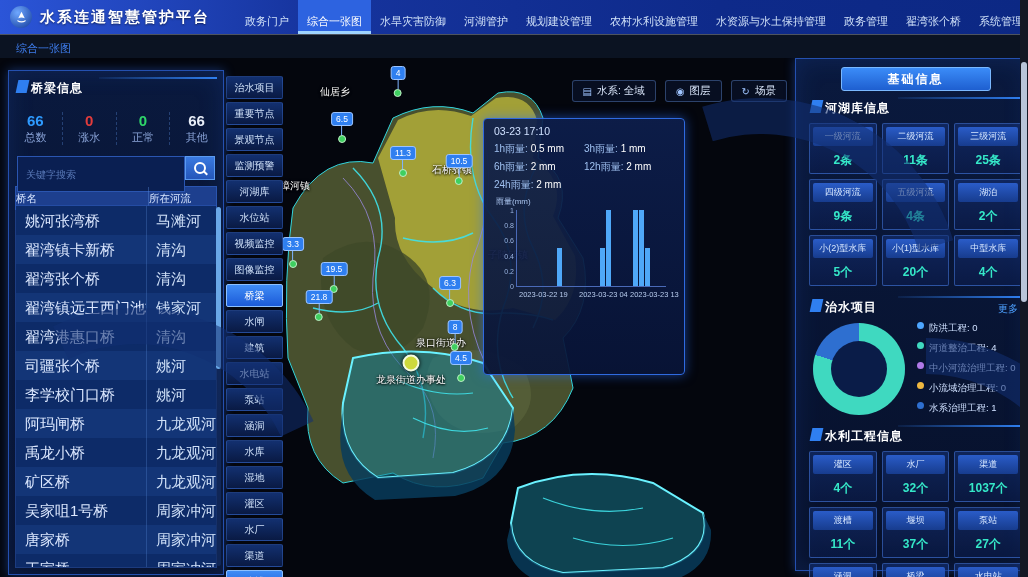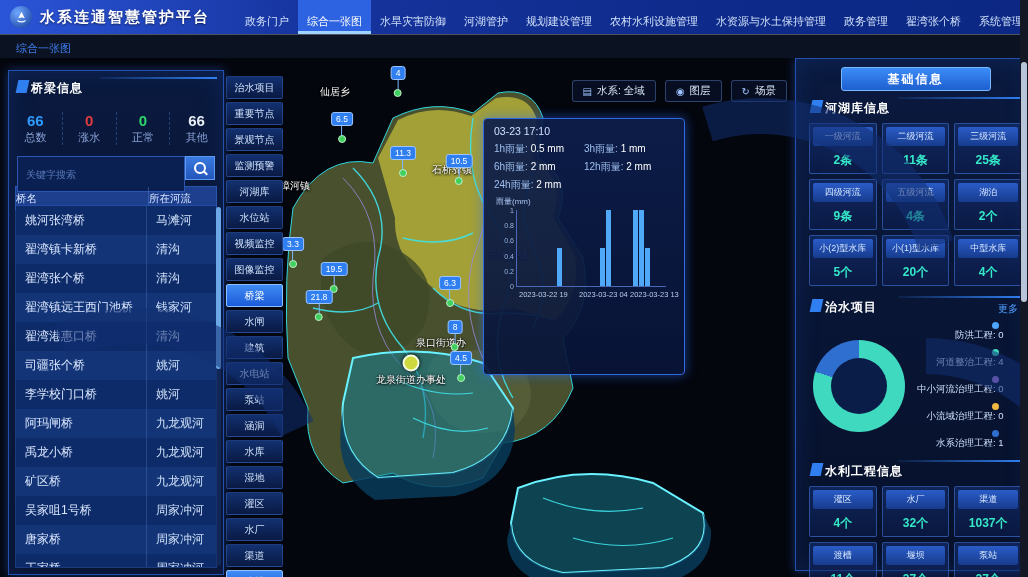--- a/index.html
+++ b/index.html
@@ -45,21 +45,21 @@
   .mag{width:8px;height:8px;border:2px solid #fff;border-radius:50%;position:relative;}
   .mag::after{content:"";position:absolute;width:5px;height:2px;background:#fff;right:-4px;bottom:-2px;transform:rotate(45deg);}
   .thead{display:flex;height:24px;background:#1d3f8e;margin:0 6px;border:1px solid #2a55b0;box-sizing:border-box;}
   .thead div{color:#d8e6ff;font-size:10.5px;line-height:22px;text-align:left;}
   .thead .c1{width:132px;border-right:1px solid rgba(90,140,220,.4);}
   .thead .c2{flex:1;}
   .tbody{position:absolute;left:6px;right:6px;top:134px;bottom:6px;overflow:hidden;border:1px solid rgba(42,85,176,.6);}
   .trow{display:flex;height:29px;cursor:pointer;}
   .trow:nth-child(odd){background:#0d2b68;}
   .trow:nth-child(even){background:#133577;}
-  .trow div{font-size:12px;color:#dce8ff;line-height:29px;white-space:nowrap;overflow:hidden;}
+  .trow div{font-size:15px;color:#dce8ff;line-height:29px;white-space:nowrap;overflow:hidden;}
   .trow .c1{width:131px;padding-left:9px;box-sizing:border-box;border-right:1px solid rgba(90,140,220,.3);}
   .trow .c2{flex:1;padding-left:9px;color:#cfe0f8;}
   .vscroll{position:absolute;width:5px;border-radius:3px;background:rgba(20,45,100,.7);}
   .vthumb{position:absolute;left:0;width:5px;border-radius:3px;background:#6aa8e8;}
   
   .layer-menu{position:absolute;left:226px;top:18px;width:57px;z-index:45;}
   .lm-item{height:21px;line-height:21px;margin-bottom:3px;text-align:center;font-size:10px;color:#cfe0f8;
            background:linear-gradient(180deg,rgba(20,52,120,.92),rgba(10,28,72,.92));
            border:1px solid rgba(80,140,255,.3);border-radius:2px;cursor:pointer;}
   .lm-item.active{background:linear-gradient(180deg,#3f8cf5,#1b5ad8);color:#fff;border-color:#8cc0ff;}
@@ -108,21 +108,21 @@
   .cell{border:1px solid rgba(70,120,220,.55);border-radius:2px;padding-bottom:3px;
         background:linear-gradient(180deg,rgba(22,52,124,.55),rgba(12,30,80,.55));}
   .cell .cl{margin:3px;background:linear-gradient(180deg,#2a5cc8,#173c8e);border-radius:2px;color:#d8e8ff;
             font-size:9px;text-align:center;padding:3px 0;white-space:nowrap;overflow:hidden;}
   .cell .cv{text-align:center;color:#35e8c8;font-size:12px;font-weight:bold;padding:3px 0 1px 0;}
   .more-link{position:absolute;right:10px;top:8px;color:#4da0ff;font-size:10px;cursor:pointer;}
   .donut-wrap{display:flex;align-items:center;padding:2px 4px 4px 10px;}
   .donut{width:92px;height:92px;border-radius:50%;position:relative;flex:0 0 auto;}
   .donut::after{content:"";position:absolute;left:18px;top:18px;width:56px;height:56px;border-radius:50%;background:#0a1c48;}
   .legend{margin-left:12px;display:flex;flex-direction:column;gap:7px;}
-  .lg-item{display:flex;align-items:flex-end;font-size:9.5px;color:#cfe0ff;white-space:nowrap;flex-direction:column;}
+  .lg-item{display:flex;align-items:flex-start;font-size:9.5px;color:#cfe0ff;white-space:nowrap;}
   .lg-dot{width:7px;height:7px;border-radius:50%;margin-right:5px;flex:0 0 auto;}
   
   .page-scroll{position:absolute;right:0;top:0;width:8px;height:577px;background:#141824;z-index:95;}
   .page-thumb{position:absolute;left:1px;top:62px;width:6px;height:240px;background:#b8c4d8;border-radius:3px;}
   .wm{position:absolute;border-radius:50%;border:36px solid transparent;border-top-color:rgba(18,48,115,.55);
       pointer-events:none;z-index:60;}
 </style>
 </head>
 <body>
 

